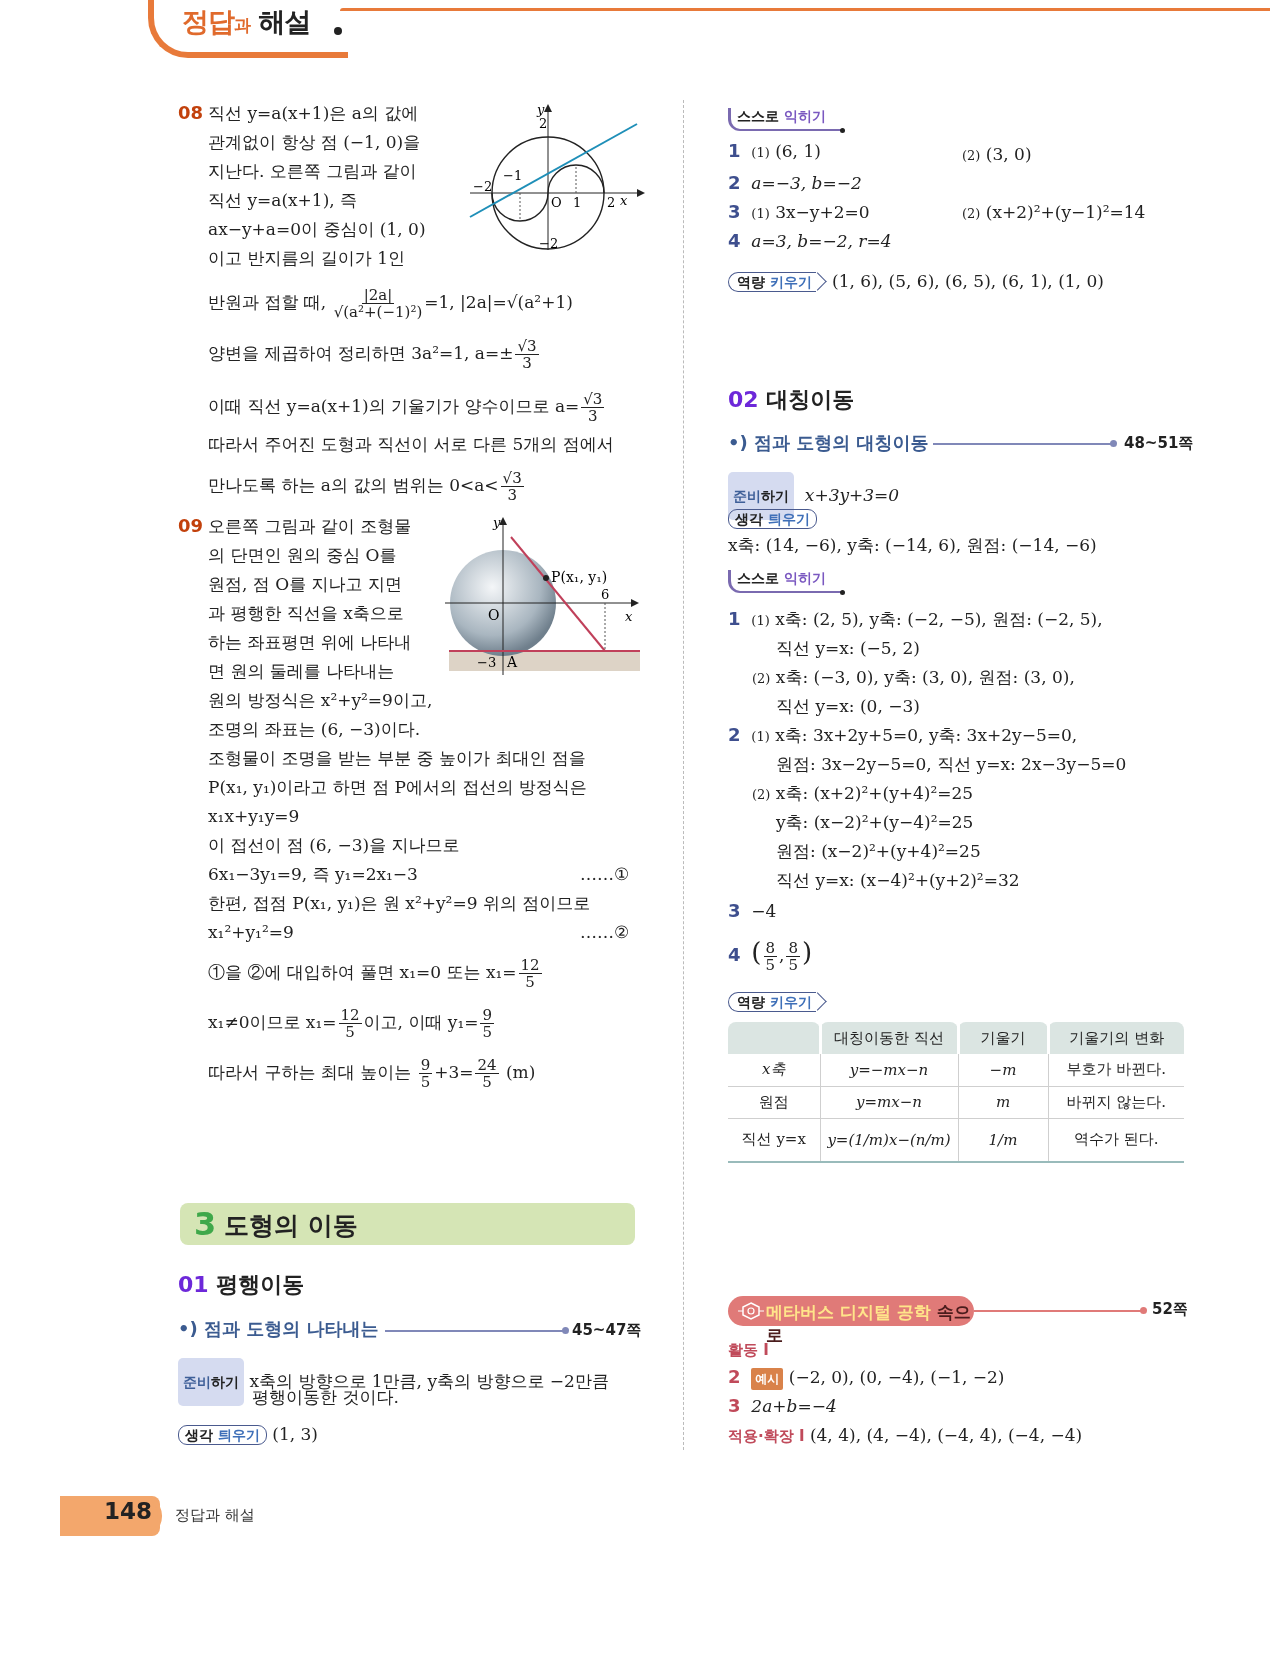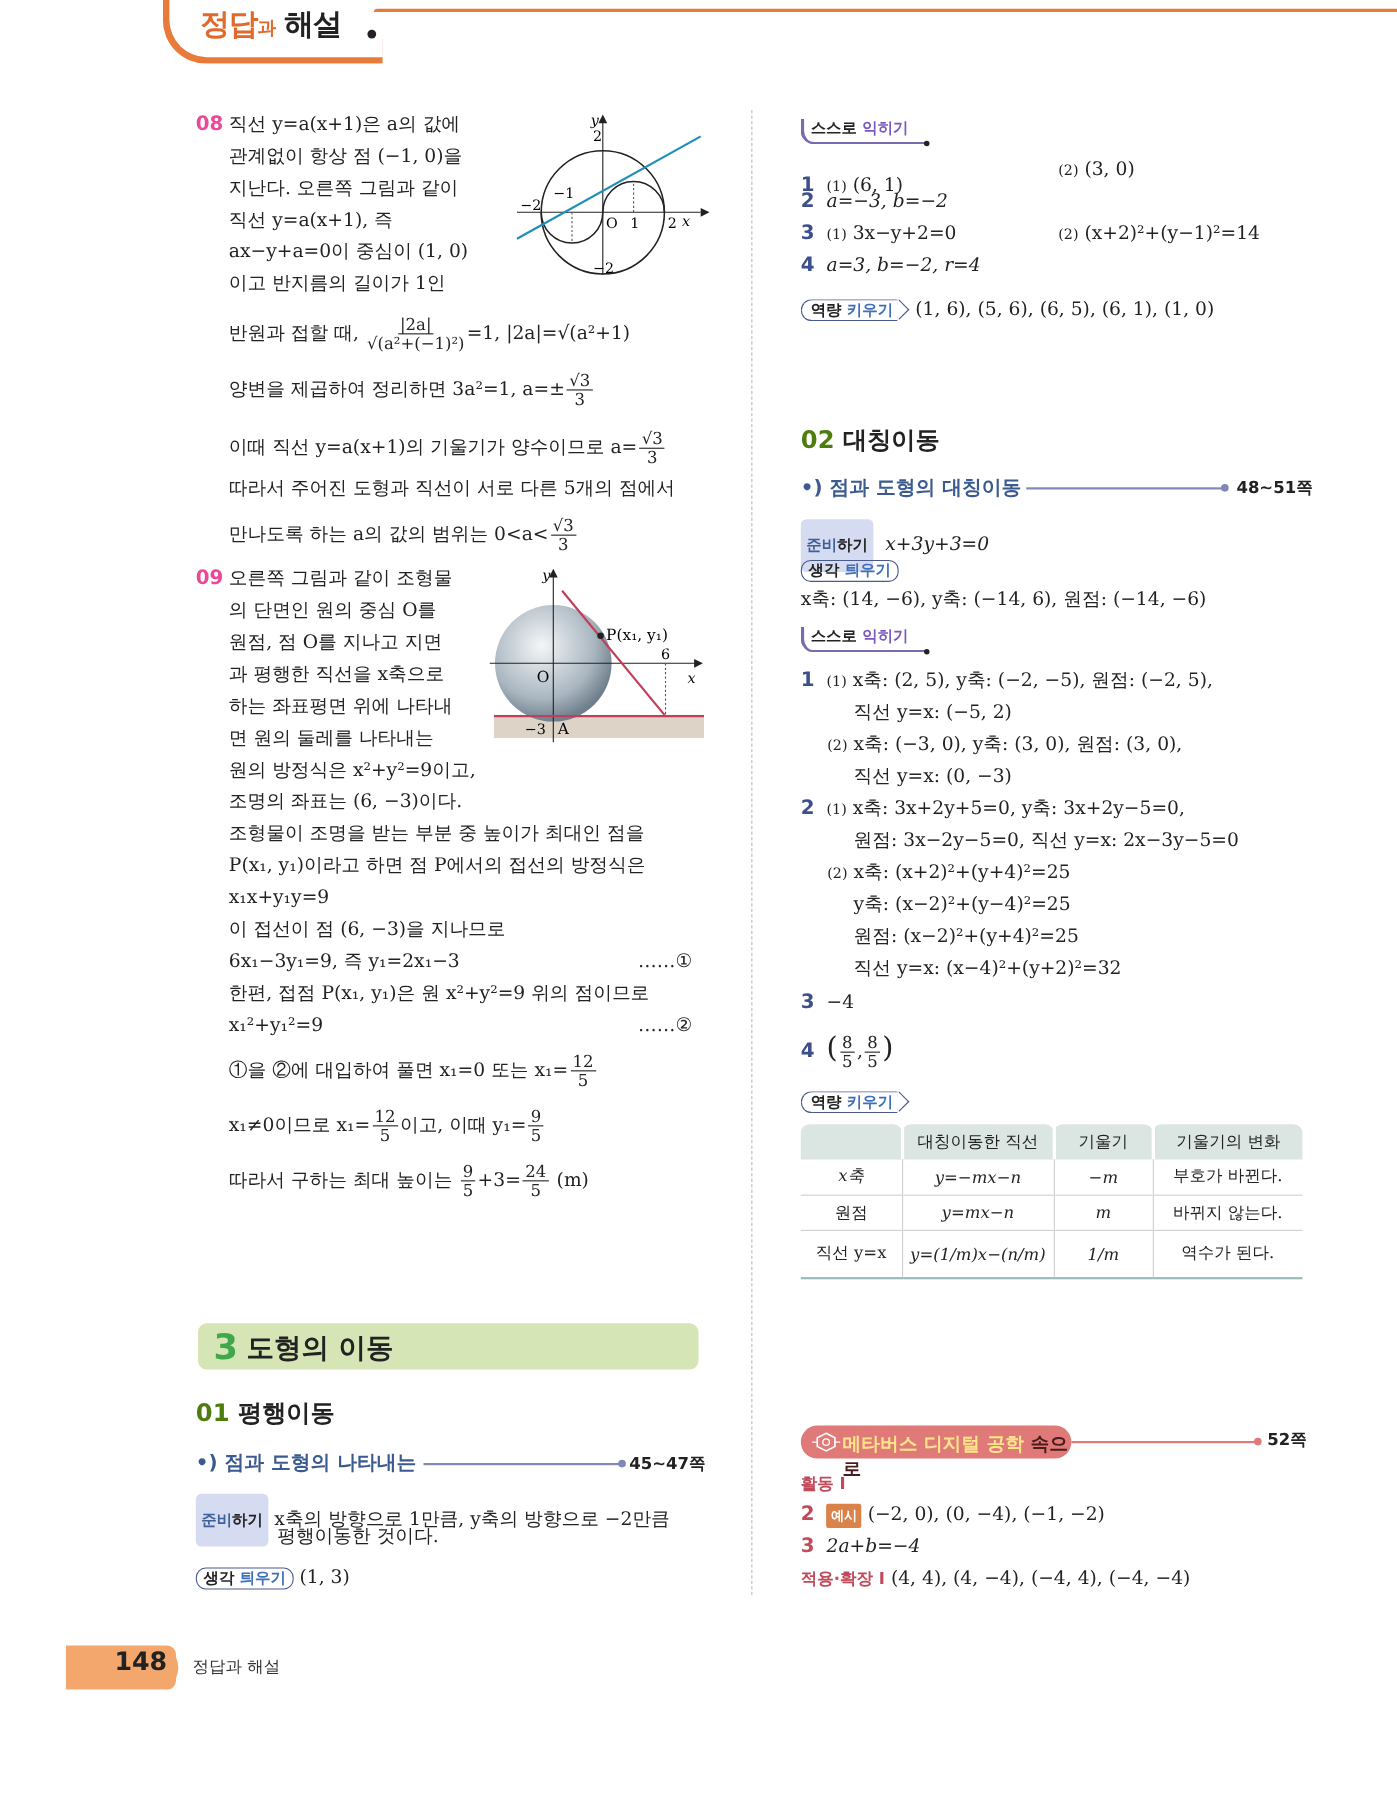--- a/index.html
+++ b/index.html
@@ -9,30 +9,30 @@
   
   .hdr-curve { position: absolute; left: 148px; top: -20px; width: 200px; height: 78px; border: 6px solid #e87a3a; border-top: none; border-right: none; border-radius: 0 0 0 40px; }
   .hdr-line { position: absolute; left: 340px; top: 8px; width: 930px; height: 3px; background: #e87a3a; border-radius: 20px 0 0 0; }
   .hdr-title { position: absolute; left: 182px; top: 4px; font-size: 27px; font-weight: bold; font-family: "DejaVu Sans", sans-serif; letter-spacing: -1px; }
   .hdr-title .a { color: #e06a2c; }
   .hdr-title .b { color: #222; }
   .hdr-dot { position:absolute; left: 334px; top: 27px; width: 8px; height: 8px; background:#222; border-radius:50%; }
   .col-divider { position: absolute; left: 683px; top: 100px; width: 0; height: 1350px; border-left: 1px dashed #bbb; }
 
   .line { position: absolute; font-size: 17px; white-space: nowrap; line-height: 22px; }
-  .qnum { color: #ec4899; font-family: "DejaVu Sans", sans-serif; font-weight: bold; font-size: 18px; }
+  .qnum { color: #c2410c; font-family: "DejaVu Sans", sans-serif; font-weight: bold; font-size: 18px; }
   .frac { display: inline-flex; flex-direction: column; align-items: center; vertical-align: middle; font-size: 15px; line-height: 16px; margin: 0 2px; }
   .frac .n { border-bottom: 1px solid #222; padding: 0 2px; }
 
   .sec3 { position: absolute; left: 180px; top: 1203px; width: 455px; height: 42px; background: #d5e5b5; border-radius: 8px; }
   .sec3 .num { position:absolute; left: 14px; top: 2px; color:#3fa84a; font-size: 32px; font-weight:bold; font-family:"DejaVu Sans",sans-serif;}
   .sec3 .t { position:absolute; left: 44px; top: 6px; font-size: 25px; font-weight:bold; font-family:"DejaVu Sans",sans-serif; color:#222;}
 
   .subh { position:absolute; font-family:"DejaVu Sans",sans-serif; font-weight:bold; font-size: 22px; color:#222; }
-  .subh .n { color:#4d7c0f; }
+  .subh .n { color:#6d28d9; }
   .topic { position:absolute; font-family:"DejaVu Sans",sans-serif; font-weight:bold; font-size: 18px; color:#3b5b90; white-space:nowrap;}
   .topic-line { position:absolute; height: 2px; background:#8088b8; }
   .topic-dot { position:absolute; width:7px; height:7px; border-radius:50%; background:#8088b8; }
   .pages { position:absolute; font-family:"DejaVu Sans",sans-serif; font-size:15px; color:#222; font-weight:bold;}
 
   .tag-prep { display:inline-block; background:#d5dbf0; border-radius:5px; padding: 13px 5px; font-family:"DejaVu Sans",sans-serif; font-weight:bold; font-size: 14px; color:#222; }
   .tag-prep .c { color:#3e5f98; }
   .tag-think { display:inline-block; border: 1.5px solid #4a5a8e; border-radius: 9px; padding: 0 6px; font-family:"DejaVu Sans",sans-serif; font-weight:bold; font-size:14px; color:#222; line-height:18px;}
   .tag-think .c { color:#3e6fb8; }
   .tag-self { position:absolute; font-family:"DejaVu Sans",sans-serif; font-weight:bold; font-size:14px; color:#222; border-left: 3px solid #7a6ab0; border-bottom: 2px solid #7a6ab0; border-radius: 0 0 0 12px; padding: 0 16px 3px 6px; }
@@ -229,21 +229,21 @@
 <div class="line" style="left:252px;top:1386px">평행이동한 것이다.</div>
 <div class="line" style="left:178px;top:1423px">
   <span class="tag-think"><span>생각</span> <span class="c">틔우기</span></span>
   <span>(1, 3)</span>
 </div>
 
 <div class="tag-self" style="left:728px;top:108px">
   <span>스스로</span> <span class="c">익히기</span><span class="dot"></span>
 </div>
 <div>
-  <div class="line" style="left:728px;top:158px"><span class="rnum">1</span>&nbsp; <span class="sub-i">(1)</span> <span>(6, 1)</span></div>
+  <div class="line" style="left:728px;top:140px"><span class="rnum">1</span>&nbsp; <span class="sub-i">(1)</span> <span>(6, 1)</span></div>
   <div class="line" style="left:962px;top:143px"><span class="sub-i">(2)</span> <span>(3, 0)</span></div>
   <div class="line" style="left:728px;top:172px"><span class="rnum">2</span>&nbsp; <span class="it">a=−3, b=−2</span></div>
   <div class="line" style="left:728px;top:201px"><span class="rnum">3</span>&nbsp; <span class="sub-i">(1)</span> <span>3x−y+2=0</span></div>
   <div class="line" style="left:962px;top:201px"><span class="sub-i">(2)</span> <span>(x+2)²+(y−1)²=14</span></div>
   <div class="line" style="left:728px;top:230px"><span class="rnum">4</span>&nbsp; <span class="it">a=3, b=−2, r=4</span></div>
 </div>
 <div class="line" style="left:728px;top:270px">
   <span class="tag-grow"><span>역량</span> <span class="c">키우기</span></span>
   &nbsp;&nbsp;<span>(1, 6), (5, 6), (6, 5), (6, 1), (1, 0)</span>
 </div>

